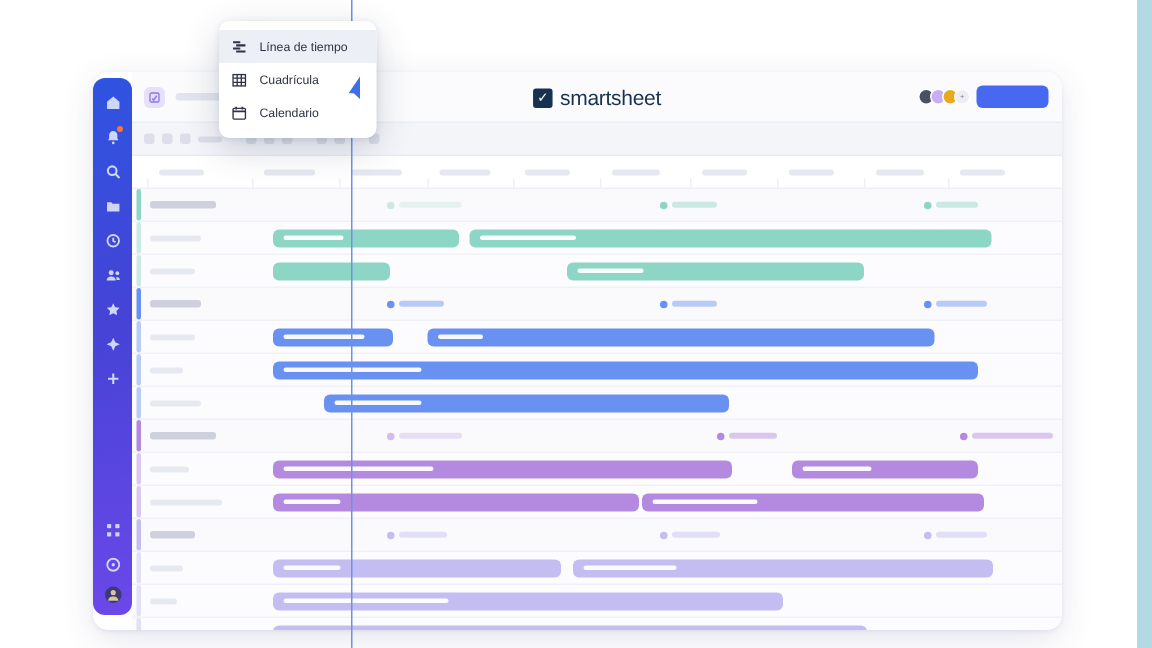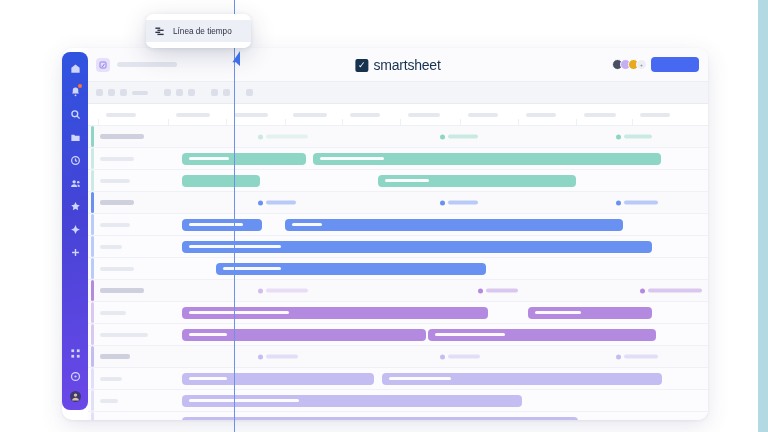--- a/index.html
+++ b/index.html
@@ -559,20 +559,39 @@
       <span class="menu-ico">
         <svg viewBox="0 0 16 16" fill="none" stroke="currentColor" stroke-width="1.5">
           <path d="M2 3.2h7" stroke-width="2"></path>
             <path d="M5 6.2h9" stroke-width="2"></path>
           <path d="M2 9.2h7" stroke-width="2"></path>
             <path d="M5 12.2h9" stroke-width="2"></path>
         </svg>
       </span>
       <span>Línea de tiempo</span>
     </div>
+    <div class="menu-item">
+      <span class="menu-ico">
+        <svg viewBox="0 0 16 16" fill="none" stroke="currentColor" stroke-width="1.3">
+          <rect x="2" y="2.5" width="12" height="11"></rect>
+          <path d="M2 6h12M2 10h12M6 2.5v11M10 2.5v11"></path>
+        </svg>
+      </span>
+      <span>Cuadrícula</span>
+    </div>
+    <div class="menu-item">
+      <span class="menu-ico">
+        <svg viewBox="0 0 16 16" fill="none" stroke="currentColor" stroke-width="1.3">
+          <rect x="2" y="3.2" width="12" height="10.5" rx="1"></rect>
+          <path d="M2 6.2h12" stroke-width="1.6"></path>
+          <path d="M5 1.8v2.6M11 1.8v2.6" stroke-width="1.6"></path>
+        </svg>
+      </span>
+      <span>Calendario</span>
+    </div>
   </div>
 
   <div class="cursor">
     <svg viewBox="0 0 16 18" width="16" height="18">
       <path d="M3 1 L3 16 L7.2 12.2 L10.6 12.2 Z" fill="#3c6fe8" transform="scale(-1,1) translate(-16,0)"></path>
     </svg>
   </div>
 
 </div>
 

